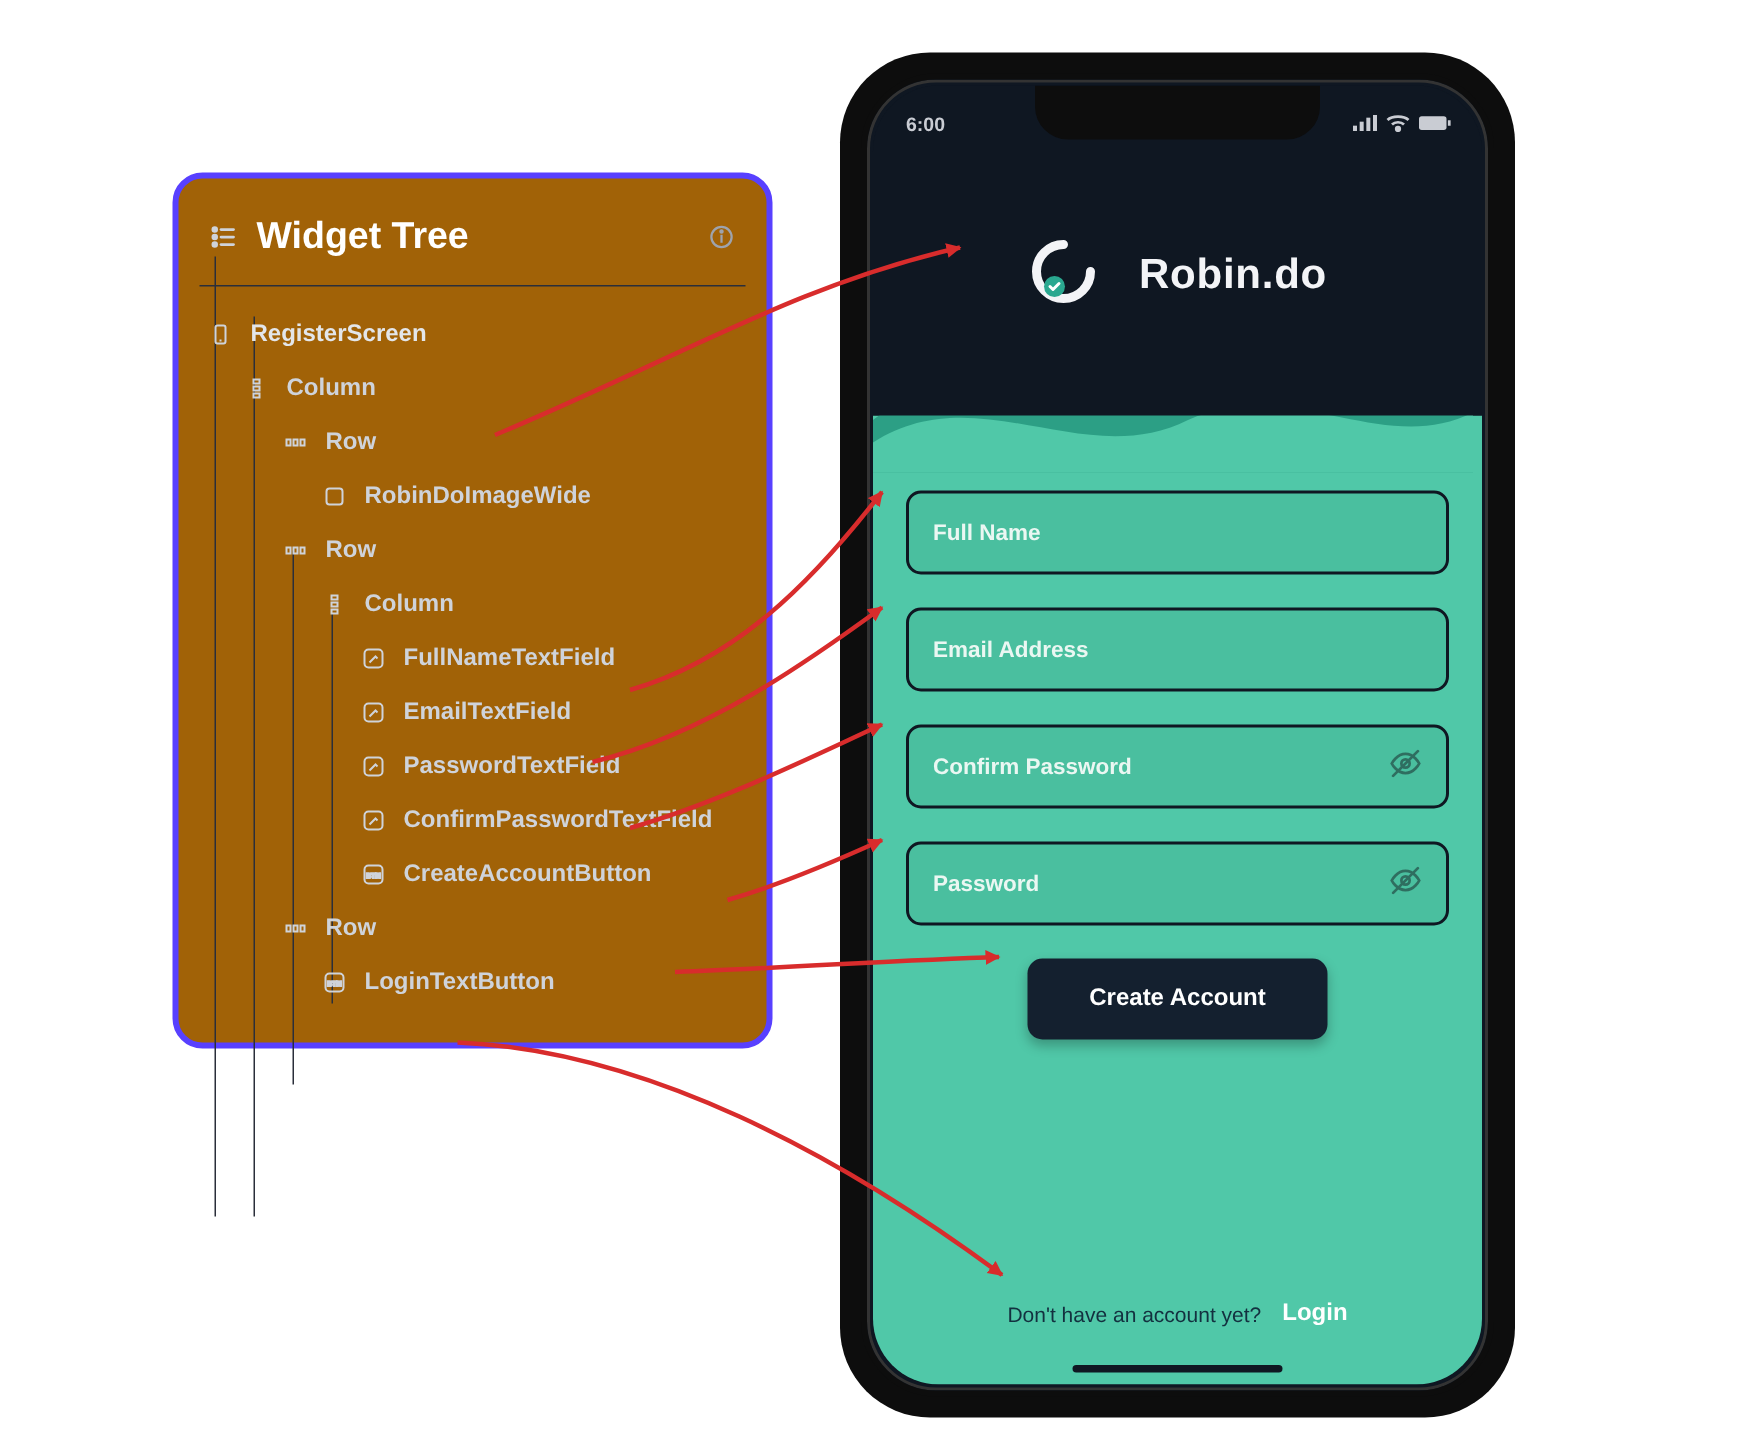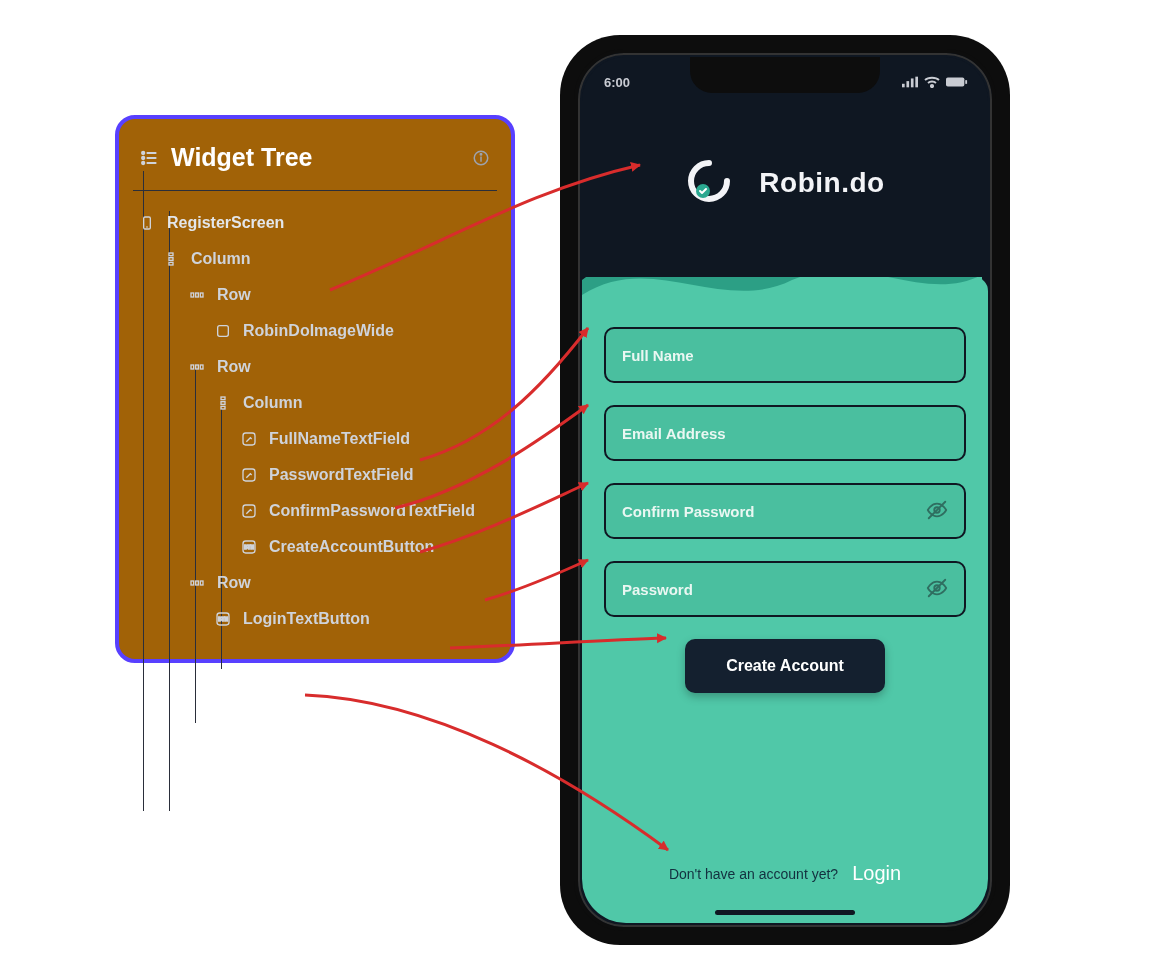--- a/index.html
+++ b/index.html
@@ -144,21 +144,20 @@
     position: absolute;
     top: 168px; left: 0; right: 0; height: 90px;
     z-index: 1;
   }
   .form-area {
     position: absolute;
     top: 220px; left: 0; right: 0; bottom: 0;
     background: #50c8a8;
     padding: 50px 22px 0 22px;
     z-index: 0;
-    border-radius: 14px;
   }
   .field {
     width: 100%;
     height: 56px;
     border: 2px solid #0f1722;
     border-radius: 10px;
     background: #4abf9f;
     display: flex;
     align-items: center;
     padding: 0 16px;
@@ -186,21 +185,21 @@
     position: absolute;
     bottom: 38px;
     left: 0; right: 0;
     display: flex;
     justify-content: center;
     gap: 14px;
     align-items: center;
     font-size: 14px;
   }
   .footer-text { color: #13303f; font-weight: 500;}
-  .footer-link { color: #ffffff; font-weight: 400; font-size: 20px;}
+  .footer-link { color: #ffffff; font-weight: 700; font-size: 16px;}
 
   .home-indicator{
     position:absolute; bottom:8px; left:50%; transform:translateX(-50%);
     width:140px; height:5px; background:#0f1722; border-radius:3px; z-index:6;
   }
 
   
   .arrow-svg {
     position: absolute;
     left: 0; top: 0;
@@ -308,20 +307,29 @@
     <div class="node indent-4">
       <span class="icon-slot">
         <svg width="16" height="16" viewBox="0 0 24 24" fill="none" stroke="#cfd3da" stroke-width="2">
             <rect x="3" y="3" width="18" height="18" rx="4"></rect>
             <path d="M8 16l6-6 2 2"></path>
           </svg>
       </span>
       <span class="label">FullNameTextField</span>
     </div>
 
+    <div class="node indent-4">
+      <span class="icon-slot">
+        <svg width="16" height="16" viewBox="0 0 24 24" fill="none" stroke="#cfd3da" stroke-width="2">
+            <rect x="3" y="3" width="18" height="18" rx="4"></rect>
+            <path d="M8 16l6-6 2 2"></path>
+          </svg>
+      </span>
+      <span class="label">EmailTextField</span>
+    </div>
 
     <div class="node indent-4">
       <span class="icon-slot">
         <svg width="16" height="16" viewBox="0 0 24 24" fill="none" stroke="#cfd3da" stroke-width="2">
             <rect x="3" y="3" width="18" height="18" rx="4"></rect>
             <path d="M8 16l6-6 2 2"></path>
           </svg>
       </span>
       <span class="label">PasswordTextField</span>
     </div>

